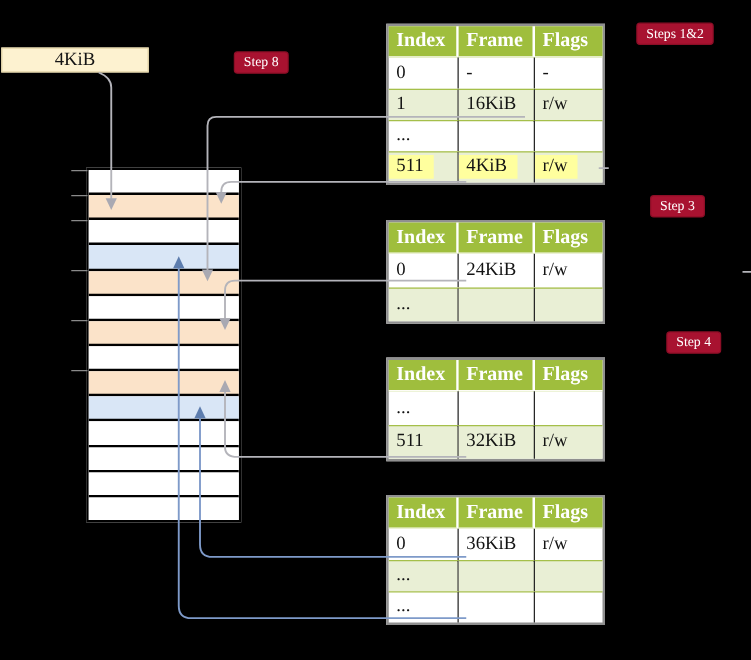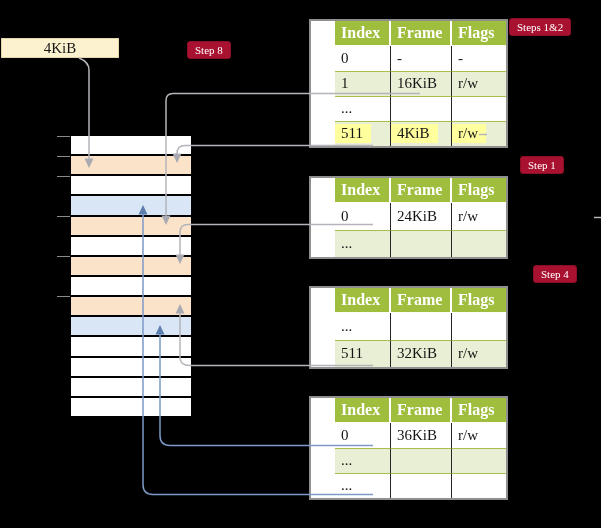--- a/index.html
+++ b/index.html
@@ -34,21 +34,20 @@
   .mrow{flex:1 1 auto;border-bottom:2px solid #000}
   .mrow:last-child{border-bottom:none}
   .f-plain{background:#ffffff}
   .f-orange{background:var(--orange)}
   .f-blue{background:var(--blue_row)}
   
   .ptable{
     position:absolute;left:309px;width:175px;table-layout:fixed;
     border:2px solid #8f8f8f;border-collapse:separate;border-spacing:0;
     background:#fff;
-    padding-left:24px;
   }
   .ptable th,.ptable td{box-sizing:border-box;overflow:hidden;white-space:nowrap}
   .ptable th{
     background:var(--header_green);color:#fff;font-weight:bold;font-size:16px;
     text-align:left;padding:0 0 1px 6px;height:25px;
     border-right:2px solid #fff;border-bottom:1px solid #fdfdf6;
   }
   .ptable th:last-child{border-right:none}
   .ptable td{
     font-size:15px;color:#141414;padding:0 0 1px 6px;
@@ -70,21 +69,21 @@
   
   .overlay{position:absolute;left:0;top:0;width:601px;height:528px;pointer-events:none}
 </style>
 </head>
 <body style="--badge_bg: #a81230; --header_green: #9fbe3d; --row_green: #e9efd5; --orange: #fbe3c9; --blue_row: #d9e6f6; --cream: #fdf2d0; --highlight: #ffff9e; --line_gray: #b4b4ba; --line_blue: #7e9ac9; --arrow_gray: #a9a9b2; --arrow_blue: #5d7dae; --tick_gray: #8a8a8a;">
 
 <div class="box4k">4KiB</div>
 
 <div class="badge" id="b-step0">Step 8</div>
 <div class="badge" id="b-steps12">Steps 1&amp;2</div>
-<div class="badge" id="b-step3">Step 1</div>
+<div class="badge" id="b-step3">Step 3</div>
 <div class="badge" id="b-step4">Step 4</div>
 
 <div class="memory">
     <div class="mrow f-plain"></div>
     <div class="mrow f-orange"></div>
     <div class="mrow f-plain"></div>
     <div class="mrow f-blue"></div>
     <div class="mrow f-orange"></div>
     <div class="mrow f-plain"></div>
     <div class="mrow f-orange"></div>

